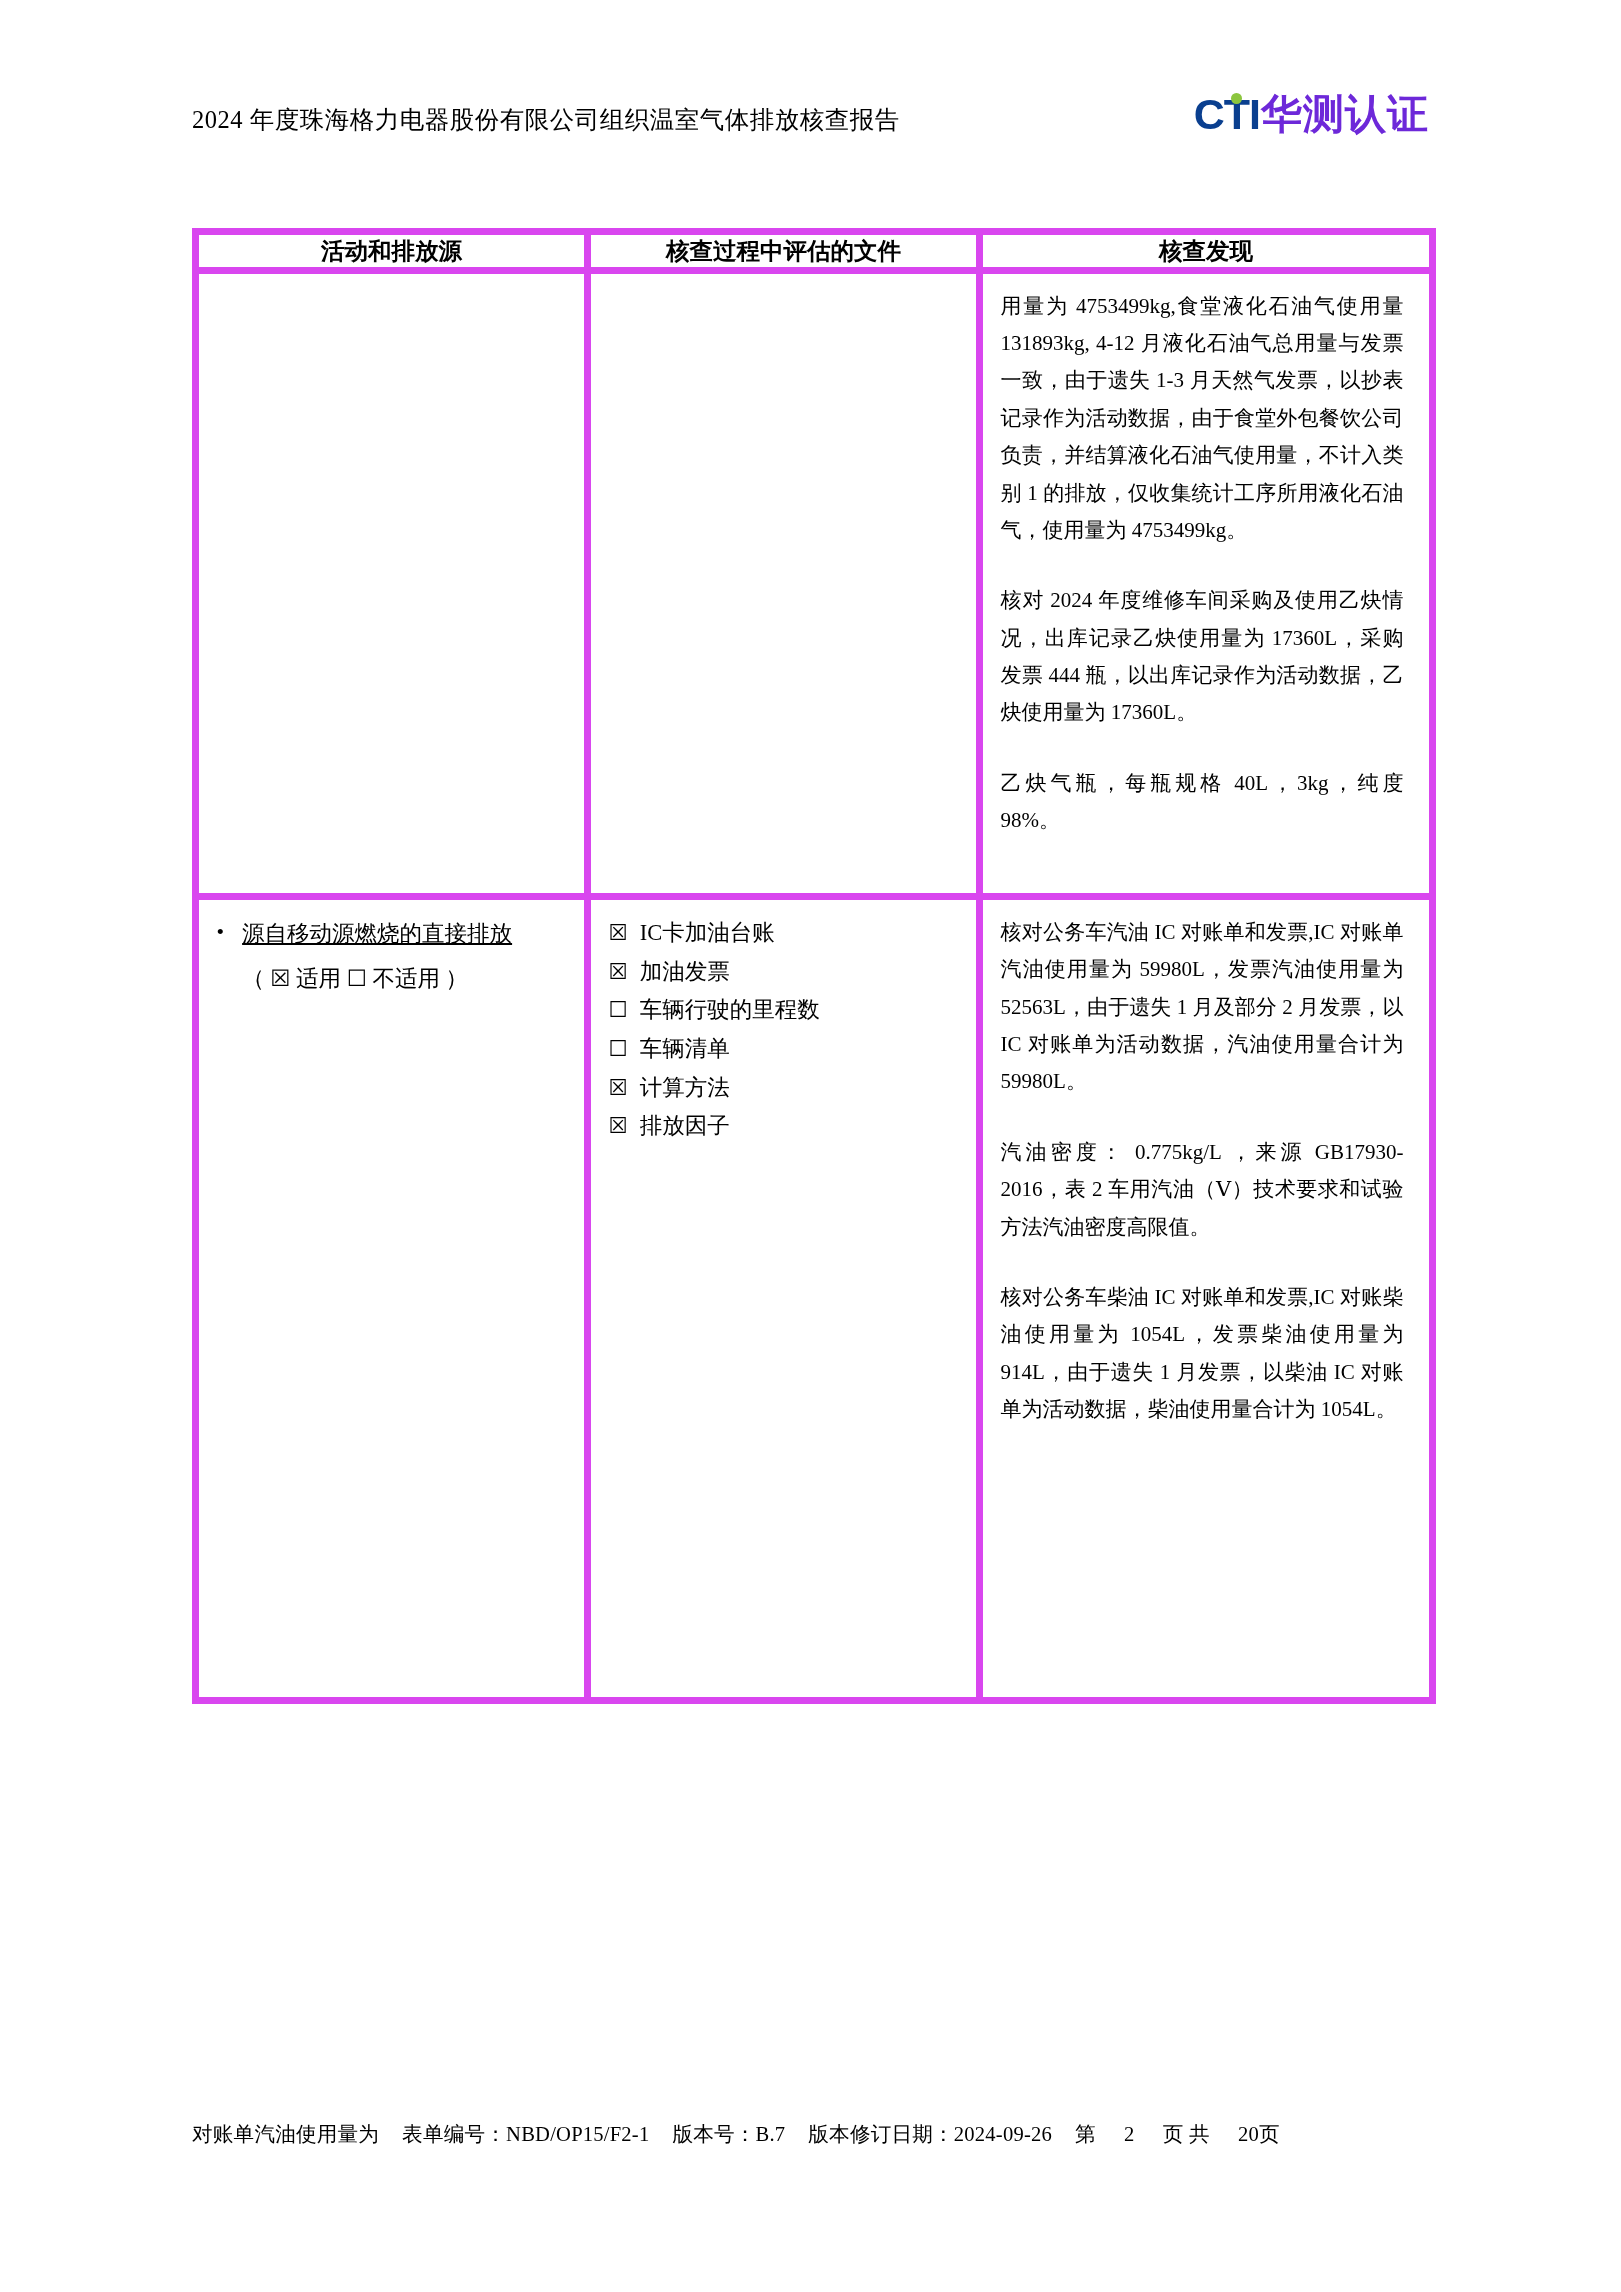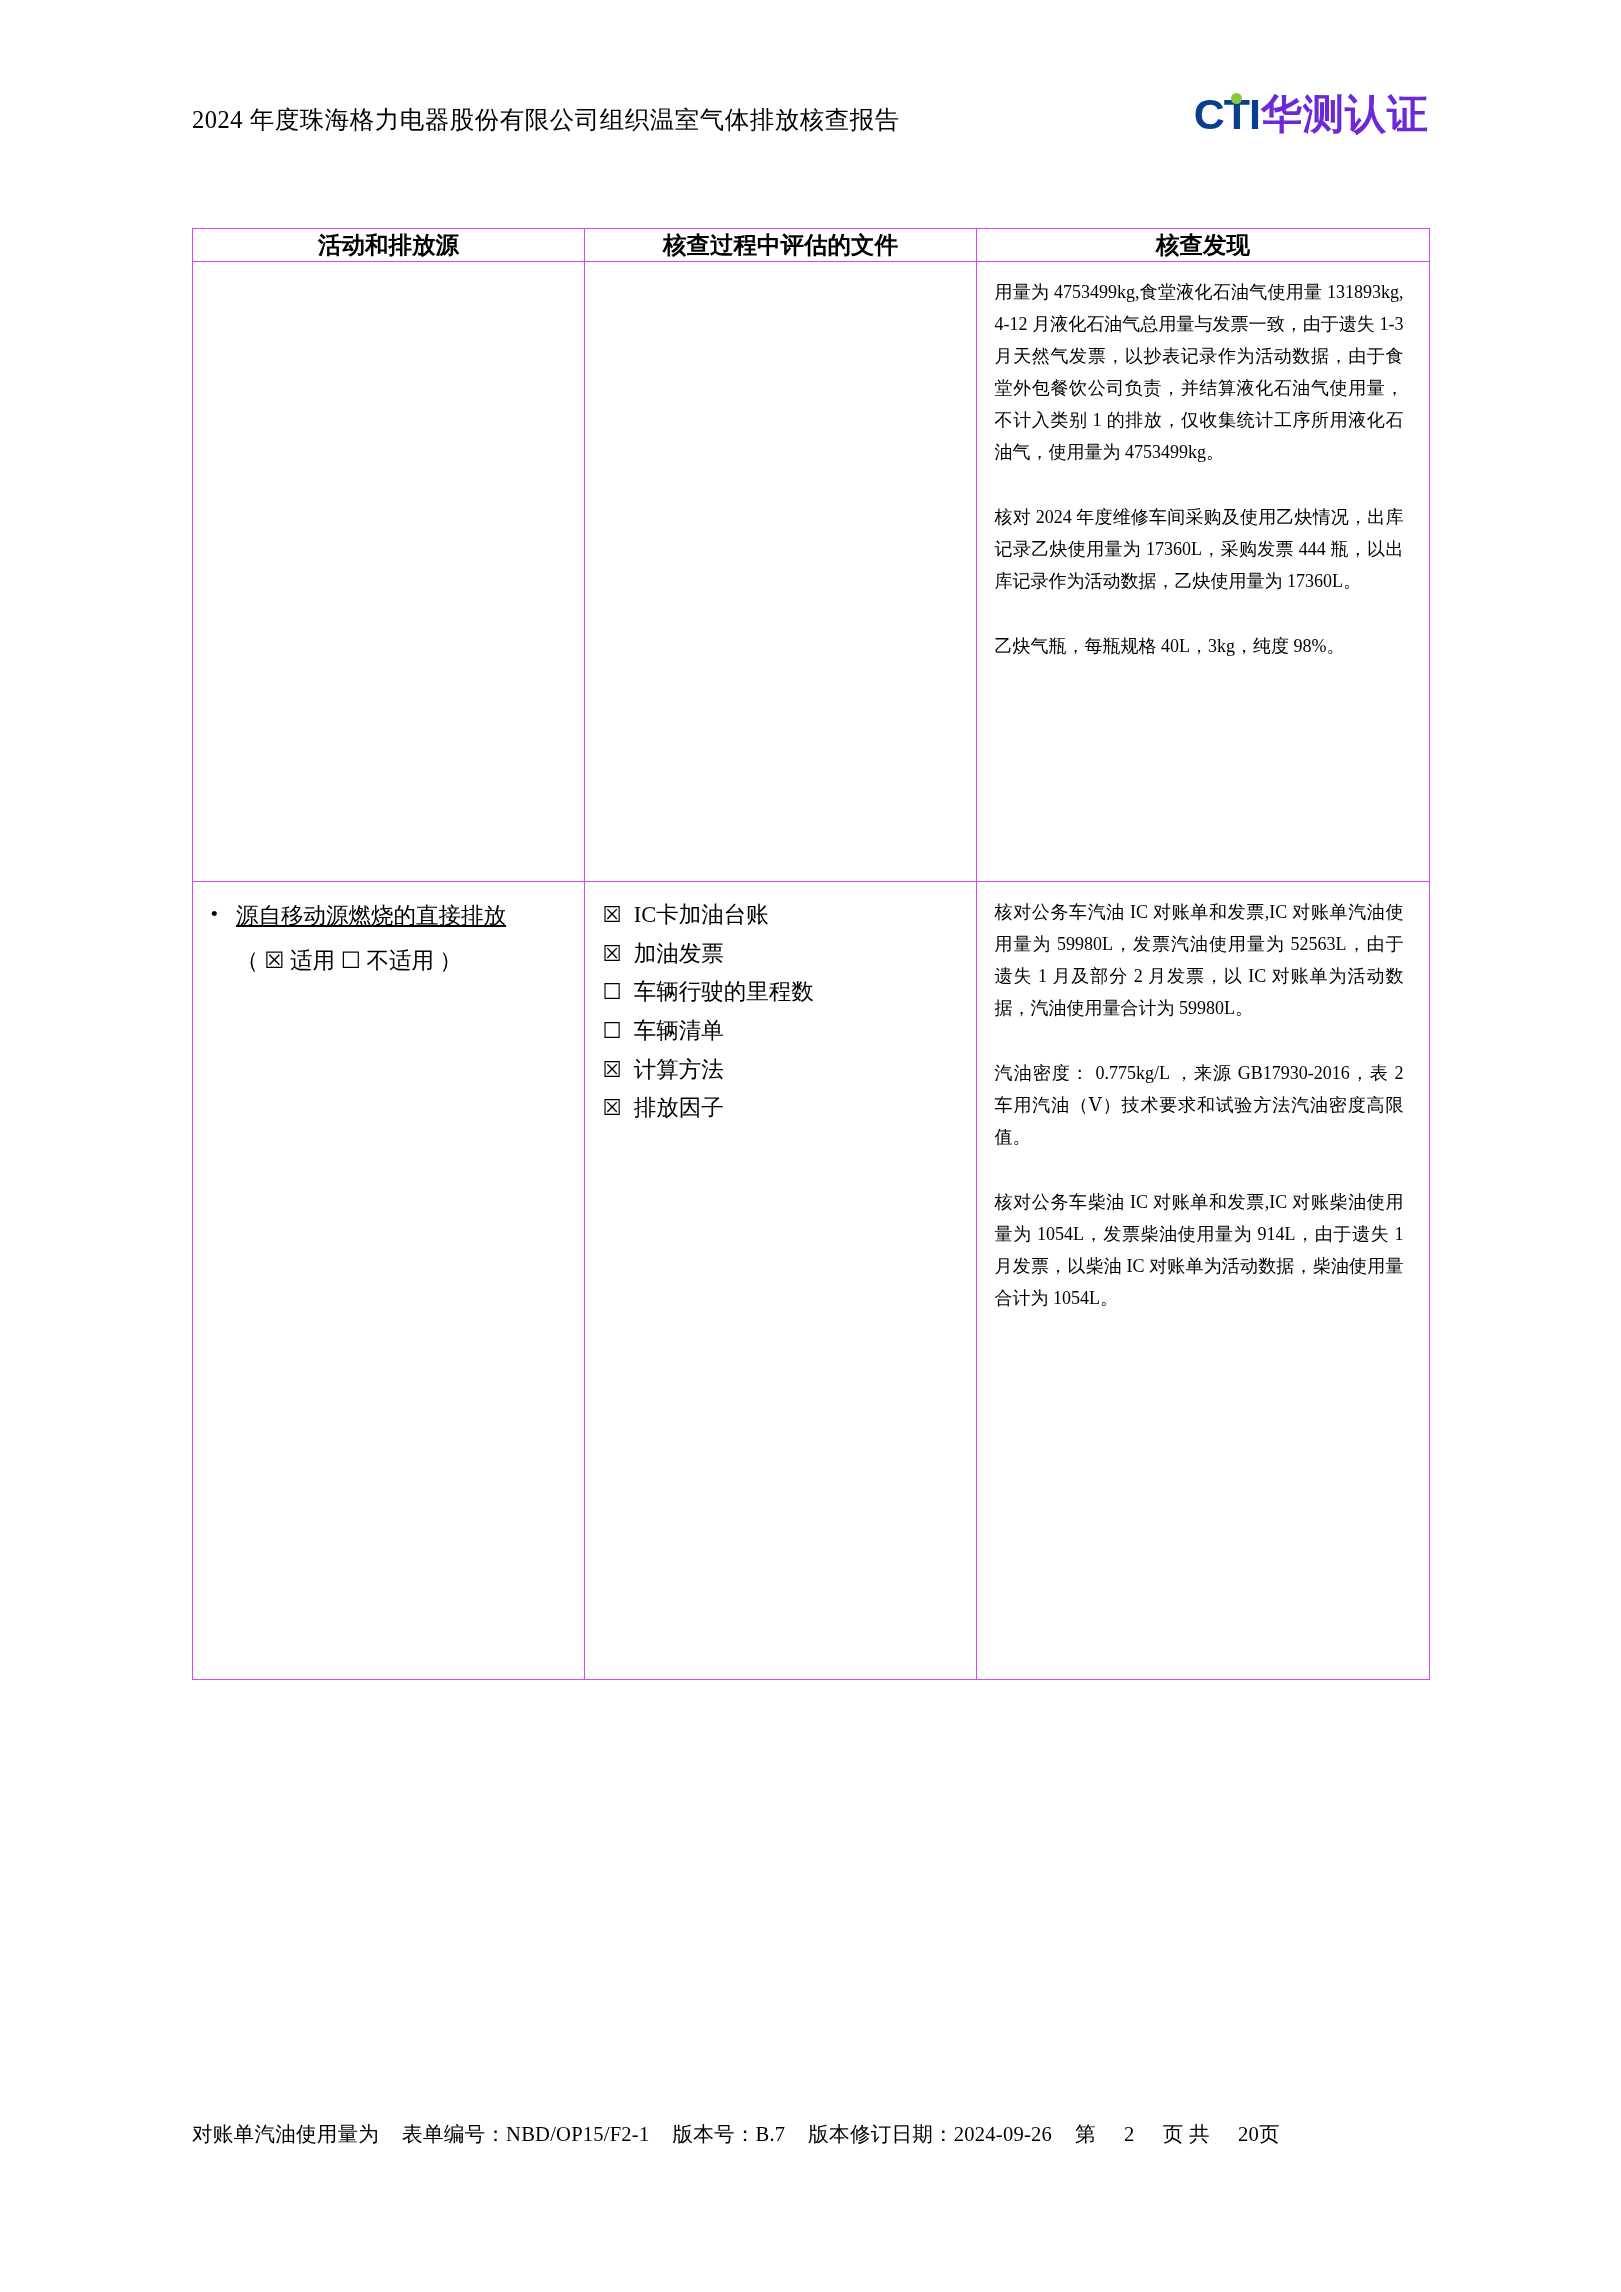--- a/index.html
+++ b/index.html
@@ -77,21 +77,21 @@
   
   table.main-table {
     position: absolute;
     top: 228px;
     left: 192px;
     width: 1237px;
     border-collapse: collapse;
     table-layout: fixed;
   }
   table.main-table td, table.main-table th {
-    border: 1px solid #d946ef;
+    border: 7px solid #d946ef;
     vertical-align: top;
     padding: 0;
   }
   th.col-head {
     text-align: center;
     font-weight: bold;
     font-size: 23.5px;
     padding: 12.7px 0 12.7px 0;
     font-family: "Liberation Serif", "DejaVu Serif", serif;
   }
@@ -137,21 +137,21 @@
     font-family: "DejaVu Sans", sans-serif;
     font-size: 21.6px;
     line-height: 1.72;
   }
   .chk-label {
     font-family: "Liberation Serif", "DejaVu Serif", serif;
   }
 
   
   .para {
-    font-size: 18px;
+    font-size: 21px;
     line-height: 1.78;
     text-align: justify;
     text-justify: inter-ideograph;
     margin: 0 8px 0 0;
   }
   .para + .para { margin-top: 33px; }
 
   
   .footer {
     position: absolute;

